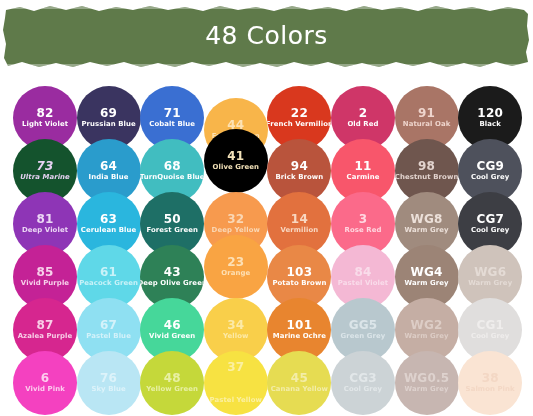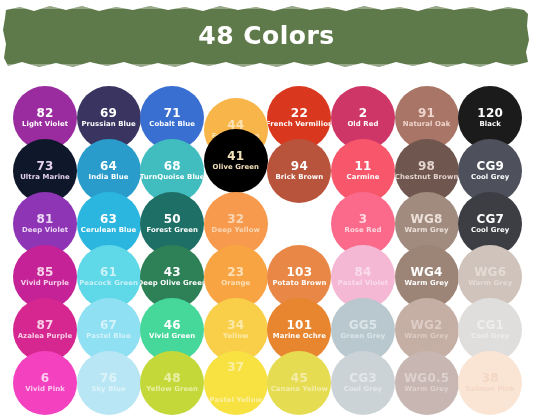--- a/index.html
+++ b/index.html
@@ -24,21 +24,21 @@
   #banner-svg { position: absolute; left: 0; top: 0; }
   #banner-title {
     position: absolute;
     left: 0; top: 0;
     width: 533px; height: 70px;
     display: flex;
     align-items: center;
     justify-content: center;
     color: #ffffff;
     font-size: 25px;
-    font-weight: bold;
+    font-weight: normal;
     letter-spacing: 0.5px;
     font-family: "DejaVu Sans", sans-serif;
     text-shadow: 0 0 1px rgba(255,255,255,.25);
   }
 
   
   #grid {
     position: absolute;
     left: 13px;
     top: 86px;
@@ -127,21 +127,21 @@
         <div class="sw-name" style="color: rgb(255, 255, 255);">Old Red</div>
       </div>
       <div class="swatch" style="left: 381.6px; top: 0px; width: 64px; height: 64px; background: rgb(169, 117, 102); z-index: 1;">
         <div class="sw-code" style="color: rgb(239, 213, 205);">91</div>
         <div class="sw-name" style="color: rgb(239, 213, 205);">Natural Oak</div>
       </div>
       <div class="swatch" style="left: 445.2px; top: 0px; width: 64px; height: 64px; background: rgb(27, 27, 27); z-index: 1;">
         <div class="sw-code" style="color: rgb(255, 255, 255);">120</div>
         <div class="sw-name" style="color: rgb(255, 255, 255);">Black</div>
       </div>
-      <div class="swatch" style="left: 0px; top: 53px; width: 64px; height: 64px; background: #0f172a; z-index: 11;">
+      <div class="swatch" style="left: 0px; top: 53px; width: 64px; height: 64px; background: #14532d; z-index: 11; font-style: italic;">
         <div class="sw-code" style="color: rgb(230, 210, 242);">73</div>
         <div class="sw-name" style="color: rgb(230, 210, 242);">Ultra Marine</div>
       </div>
       <div class="swatch" style="left: 63.6px; top: 53px; width: 64px; height: 64px; background: rgb(42, 156, 204); z-index: 11;">
         <div class="sw-code" style="color: rgb(255, 255, 255);">64</div>
         <div class="sw-name" style="color: rgb(255, 255, 255);">India Blue</div>
       </div>
       <div class="swatch" style="left: 127.2px; top: 53px; width: 64px; height: 64px; background: rgb(65, 189, 192); z-index: 11;">
         <div class="sw-code" style="color: rgb(255, 255, 255);">68</div>
         <div class="sw-name" style="color: rgb(255, 255, 255);">TurnQuoise Blue</div>
@@ -175,20 +175,24 @@
         <div class="sw-name" style="color: rgb(255, 255, 255);">Cerulean Blue</div>
       </div>
       <div class="swatch" style="left: 127.2px; top: 106px; width: 64px; height: 64px; background: rgb(30, 111, 102); z-index: 21;">
         <div class="sw-code" style="color: rgb(255, 255, 255);">50</div>
         <div class="sw-name" style="color: rgb(255, 255, 255);">Forest Green</div>
       </div>
       <div class="swatch" style="left: 190.8px; top: 106px; width: 64px; height: 64px; background: rgb(247, 154, 78); z-index: 21;">
         <div class="sw-code" style="color: rgb(250, 215, 180);">32</div>
         <div class="sw-name" style="color: rgb(250, 215, 180);">Deep Yellow</div>
       </div>
+      <div class="swatch" style="left: 254.4px; top: 106px; width: 64px; height: 64px; background: rgb(226, 113, 62); z-index: 21;">
+        <div class="sw-code" style="color: rgb(248, 215, 193);">14</div>
+        <div class="sw-name" style="color: rgb(248, 215, 193);">Vermilion</div>
+      </div>
       <div class="swatch" style="left: 318px; top: 106px; width: 64px; height: 64px; background: rgb(251, 106, 138); z-index: 21;">
         <div class="sw-code" style="color: rgb(255, 215, 224);">3</div>
         <div class="sw-name" style="color: rgb(255, 215, 224);">Rose Red</div>
       </div>
       <div class="swatch" style="left: 381.6px; top: 106px; width: 64px; height: 64px; background: rgb(160, 139, 126); z-index: 21;">
         <div class="sw-code" style="color: rgb(236, 224, 217);">WG8</div>
         <div class="sw-name" style="color: rgb(236, 224, 217);">Warm Grey</div>
       </div>
       <div class="swatch" style="left: 445.2px; top: 106px; width: 64px; height: 64px; background: rgb(61, 62, 68); z-index: 21;">
         <div class="sw-code" style="color: rgb(255, 255, 255);">CG7</div>
@@ -199,21 +203,21 @@
         <div class="sw-name" style="color: rgb(247, 209, 234);">Vivid Purple</div>
       </div>
       <div class="swatch" style="left: 63.6px; top: 159px; width: 64px; height: 64px; background: rgb(95, 216, 232); z-index: 31;">
         <div class="sw-code" style="color: rgb(201, 242, 248);">61</div>
         <div class="sw-name" style="color: rgb(201, 242, 248);">Peacock Green</div>
       </div>
       <div class="swatch" style="left: 127.2px; top: 159px; width: 64px; height: 64px; background: rgb(46, 129, 87); z-index: 31;">
         <div class="sw-code" style="color: rgb(255, 255, 255);">43</div>
         <div class="sw-name" style="color: rgb(255, 255, 255);">Deep Olive Green</div>
       </div>
-      <div class="swatch" style="left: 190.8px; top: 159px; width: 64px; height: 64px; background: rgb(249, 164, 67); z-index: 31;">
+      <div class="swatch" style="left: 190.8px; top: 149px; width: 64px; height: 64px; background: rgb(249, 164, 67); z-index: 31;">
         <div class="sw-code" style="color: rgb(253, 224, 181);">23</div>
         <div class="sw-name" style="color: rgb(253, 224, 181);">Orange</div>
       </div>
       <div class="swatch" style="left: 254.4px; top: 159px; width: 64px; height: 64px; background: rgb(233, 136, 70); z-index: 31;">
         <div class="sw-code" style="color: rgb(255, 255, 255);">103</div>
         <div class="sw-name" style="color: rgb(255, 255, 255);">Potato Brown</div>
       </div>
       <div class="swatch" style="left: 318px; top: 159px; width: 64px; height: 64px; background: rgb(244, 184, 212); z-index: 31;">
         <div class="sw-code" style="color: rgb(249, 220, 234);">84</div>
         <div class="sw-name" style="color: rgb(249, 220, 234);">Pastel Violet</div>

